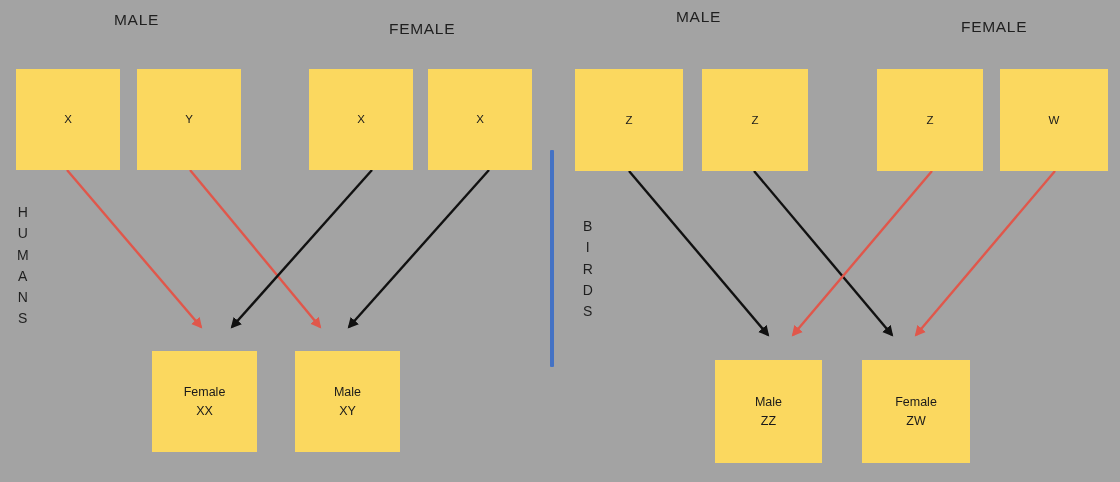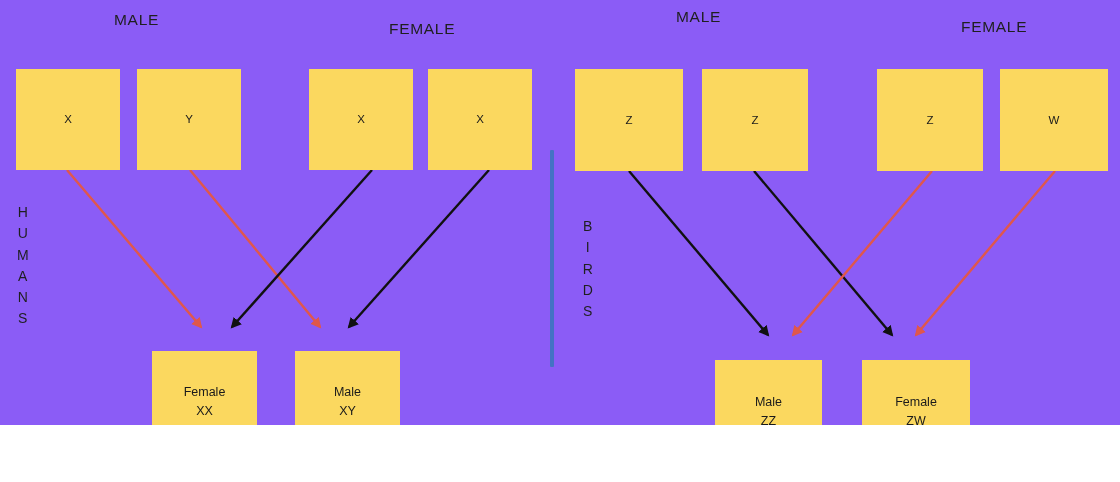--- a/index.html
+++ b/index.html
@@ -8,22 +8,22 @@
     padding: 0;
     background: #ffffff;
   }
   body {
     font-family: "Liberation Sans", sans-serif;
     color: #1a1a1a;
   }
   #stage {
     position: relative;
     width: 1120px;
-    height: 425px;
-    background: #8b5cf6;
+    height: 482px;
+    background: #a3a3a3;
     overflow: hidden;
   }
   .svg-layer {
     position: absolute;
     left: 0;
     top: 0;
     width: 1120px;
     height: 482px;
     pointer-events: none;
   }

